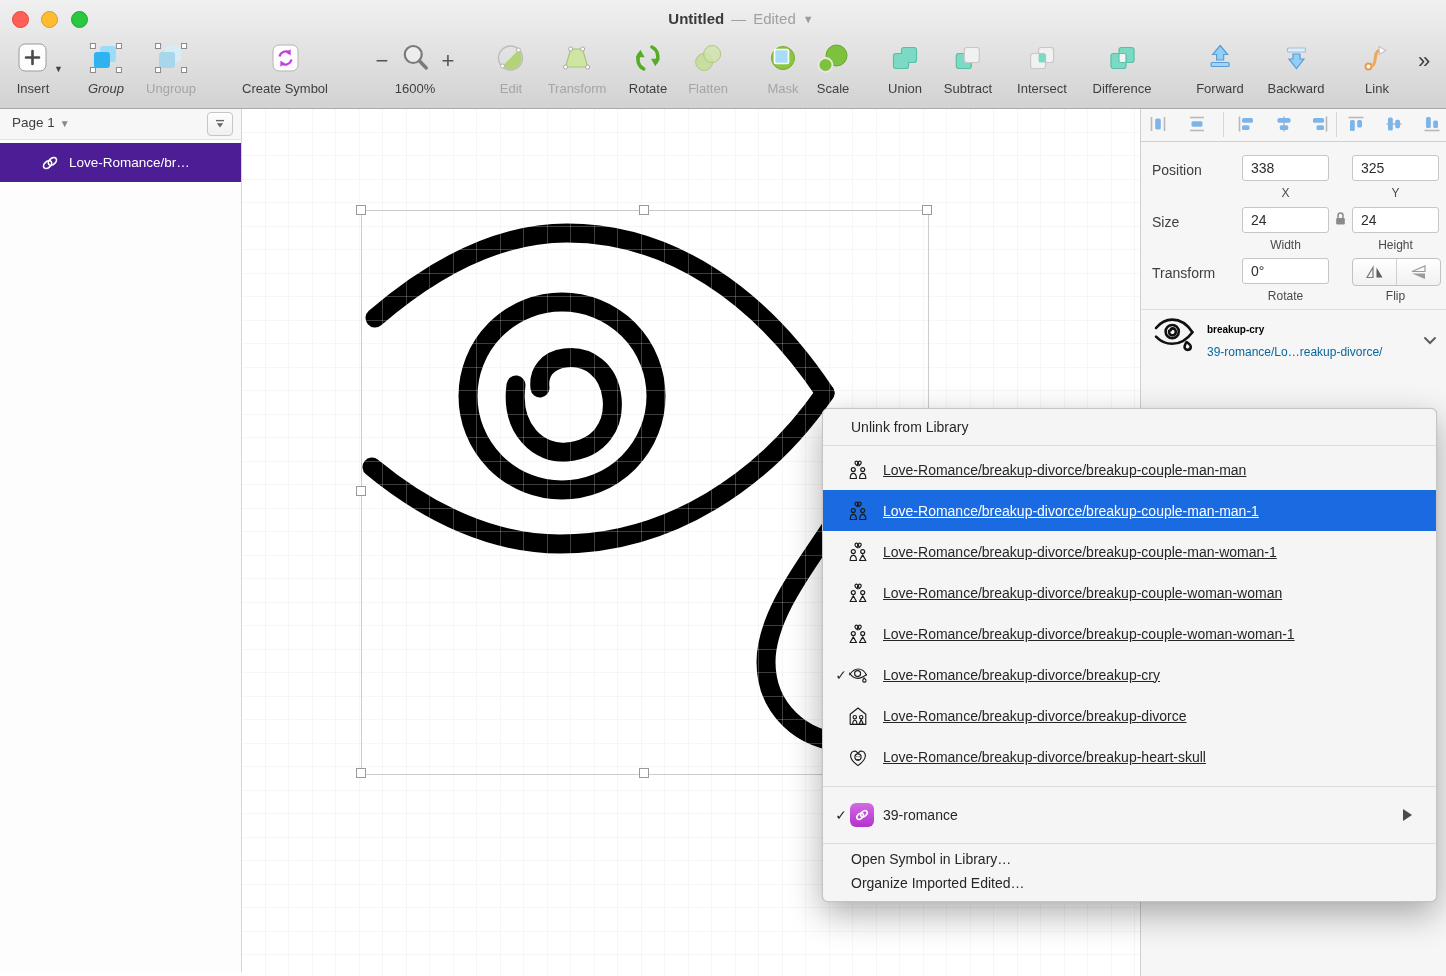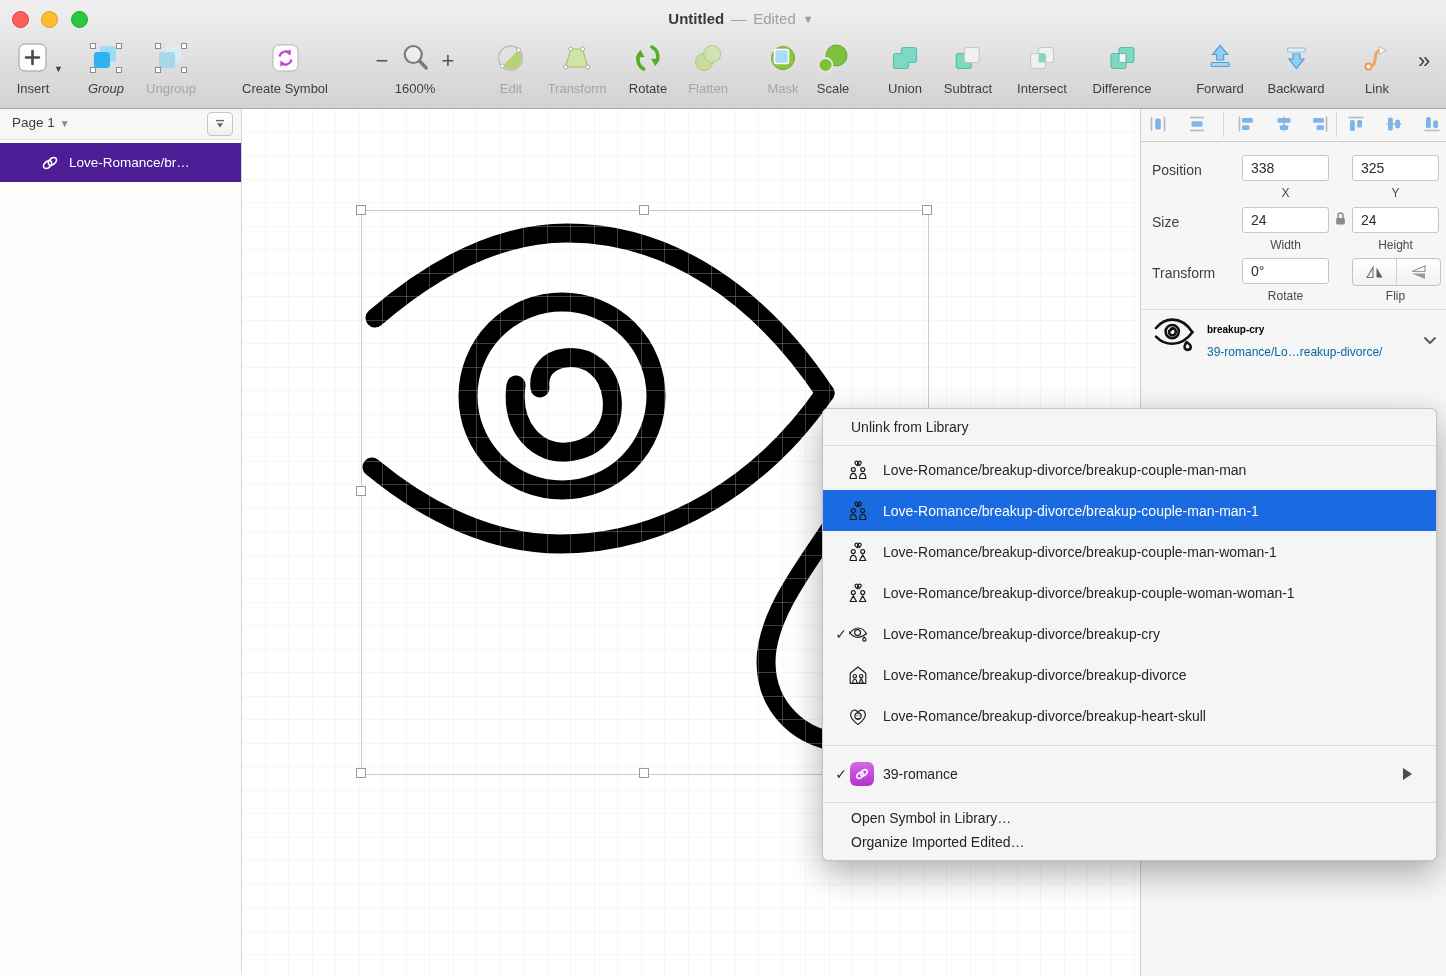--- a/index.html
+++ b/index.html
@@ -78,21 +78,21 @@
   
   .menu{position:absolute;left:822px;top:367px;width:615px;background:#f5f5f5;
         border:1px solid #c5c5c5;border-radius:6px;z-index:50;
         box-shadow:0 12px 34px rgba(0,0,0,0.32), 0 0 1px rgba(0,0,0,0.2);
         padding:3px 0 6px 0;box-sizing:border-box;font-size:14px;color:#262626;margin-top:41px;}
   .menu-row{position:relative;display:flex;align-items:center;height:30px;padding-left:28px;}
   .menu-sep{height:1px;background:#dcdcdc;margin:3px 0;}
   .mi{height:41px;display:flex;align-items:center;position:relative;padding-left:0;}
   .mi .check{position:absolute;left:9px;width:18px;text-align:center;font-size:14px;color:#2d2d2d;}
   .mi .mic{position:absolute;left:24px;width:22px;display:flex;justify-content:center;}
-  .mi .mlabel{margin-left:60px;}
+  .mi .mlabel{margin-left:60px;text-decoration:underline;}
   .mi.selected{background:#1a6ae1;color:#fff;}
   .lib-row{height:50px;display:flex;align-items:center;position:relative;}
   .lib-ic{position:absolute;left:27px;width:24px;height:24px;border-radius:6px;
           background:linear-gradient(#d46ae4,#b233cc);display:flex;align-items:center;
           justify-content:center;color:#fff;}
   .lib-label{margin-left:60px;}
   .lib-arrow{position:absolute;right:24px;width:0;height:0;border-left:9px solid #4a4a4a;
              border-top:6px solid transparent;border-bottom:6px solid transparent;}
   .act-row{height:24px;display:flex;align-items:center;padding-left:28px;}
 </style>
@@ -547,20 +547,35 @@
             <g fill="none" stroke="#1a1a1a" stroke-width="1.15" stroke-linecap="round" stroke-linejoin="round">
               <path d="M10.3 6.8 C8.2 5.4 7.3 3.6 8.5 2.5 C9.6 1.6 10.9 2.4 10.7 3.7 Z"></path>
               <path d="M11.9 6.8 C14 5.4 14.9 3.6 13.7 2.5 C12.6 1.6 11.3 2.4 11.5 3.7 Z"></path>
               <circle cx="6.3" cy="10.6" r="2"></circle>
               <path d="M6.3 13.9 L3.0999999999999996 19.5 L9.5 19.5 Z"></path>
               <circle cx="15.7" cy="10.6" r="2"></circle>
               <path d="M15.7 13.9 L12.5 19.5 L18.9 19.5 Z"></path>
             </g>
           </svg>
         </span>
+        <span class="mlabel">Love-Romance/breakup-divorce/breakup-couple-woman-woman</span>
+      </div>
+      <div class="mi">
+        <span class="mic">
+          <svg width="22" height="22" viewBox="0 0 22 22">
+            <g fill="none" stroke="#1a1a1a" stroke-width="1.15" stroke-linecap="round" stroke-linejoin="round">
+              <path d="M10.3 6.8 C8.2 5.4 7.3 3.6 8.5 2.5 C9.6 1.6 10.9 2.4 10.7 3.7 Z"></path>
+              <path d="M11.9 6.8 C14 5.4 14.9 3.6 13.7 2.5 C12.6 1.6 11.3 2.4 11.5 3.7 Z"></path>
+              <circle cx="6.3" cy="10.6" r="2"></circle>
+              <path d="M6.3 13.9 L3.0999999999999996 19.5 L9.5 19.5 Z"></path>
+              <circle cx="15.7" cy="10.6" r="2"></circle>
+              <path d="M15.7 13.9 L12.5 19.5 L18.9 19.5 Z"></path>
+            </g>
+          </svg>
+        </span>
         <span class="mlabel">Love-Romance/breakup-divorce/breakup-couple-woman-woman-1</span>
       </div>
       <div class="mi">
         <span class="check">✓</span>
         <span class="mic">
           <svg width="22" height="22" viewBox="0 0 22 22">
             <g fill="none" stroke="#1a1a1a" stroke-width="1.15" stroke-linecap="round" stroke-linejoin="round">
               <path d="M2.6 10.8 C5.4 6.4 8.4 5 11.2 5 C14.8 5 17.6 7.4 19.4 10.8"></path>
               <path d="M2.6 9 C5 13 8 14.4 10.8 14.4 C14.2 14.4 16.9 12.6 19.4 10.8"></path>
               <circle cx="10.6" cy="9.6" r="3"></circle>

